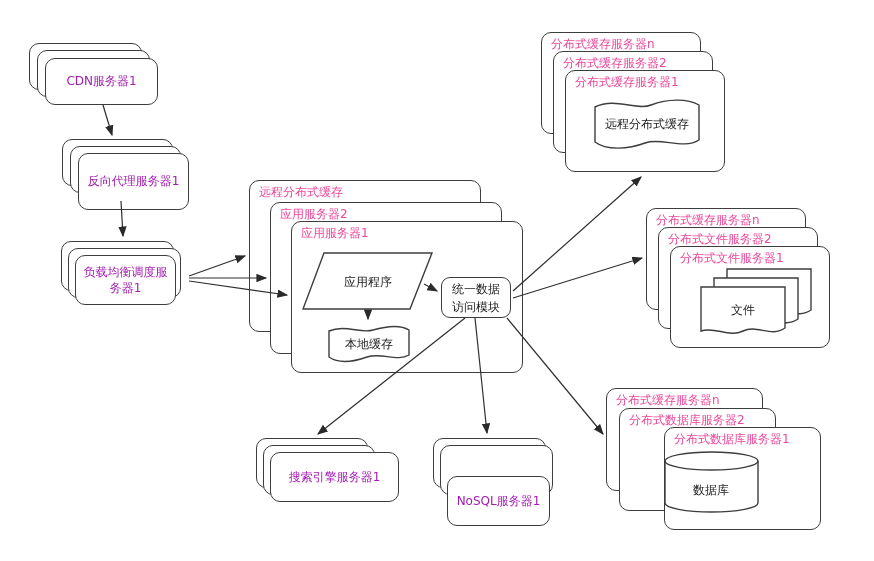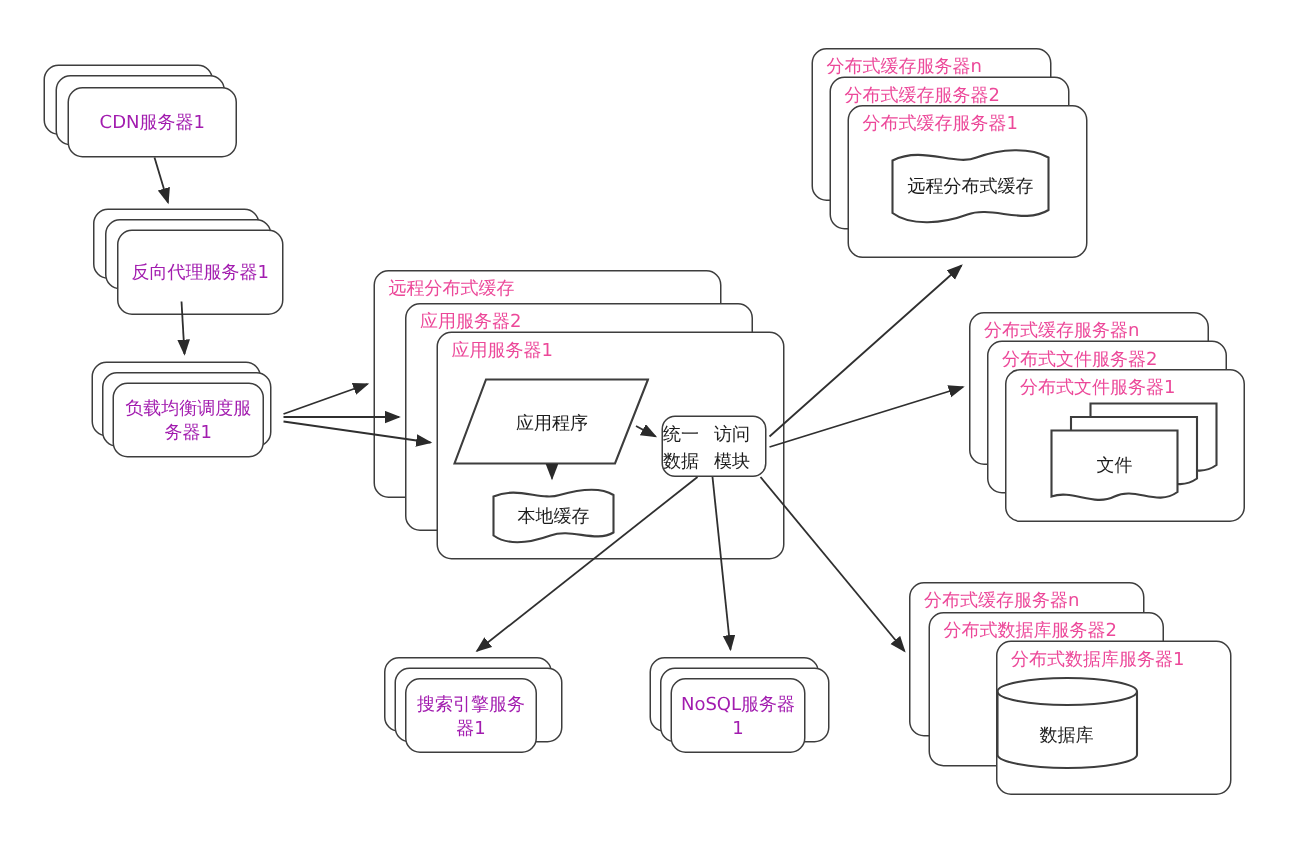--- a/index.html
+++ b/index.html
@@ -13,21 +13,21 @@
   }
   .center{display:flex;align-items:center;justify-content:center;text-align:center;}
   .lbl{font-size:12px;color:#a21caf;line-height:1.35;padding:0 4px;}
   .hdr{
     position:absolute;left:9px;top:3px;font-size:12px;color:#ec4899;white-space:nowrap;
   }
   .shape{position:absolute;text-decoration:underline;}
   .shape svg{display:block;}
   .module{
     position:absolute;background:#fff;border:1.4px solid #3d3d3d;border-radius:9px;
-    box-sizing:border-box;display:flex;flex-direction:row;align-items:center;
+    box-sizing:border-box;display:flex;flex-direction:column;align-items:center;
     justify-content:center;font-size:12px;color:#1c1c1c;line-height:1.5;
   }
   .arrows{position:absolute;left:0;top:0;pointer-events:none;z-index:40;}
   .shape text,.svgtxt{font-family:"DejaVu Sans",sans-serif;}
 </style>
 </head>
 <body>
 
 <div class="canvas">
 
@@ -129,27 +129,27 @@
   <div class="shape" style="left:663px;top:449px">
     <svg width="97" height="67" viewBox="0 0 97 67">
       <path d="M2,12 A46.5,9 0 0 1 95,12 L95,54 A46.5,9 0 0 1 2,54 Z" fill="#ffffff" stroke="#3d3d3d" stroke-width="1.4"></path>
       <path d="M2,12 A46.5,9 0 0 0 95,12" fill="none" stroke="#3d3d3d" stroke-width="1.4"></path>
       <text x="48" y="45" text-anchor="middle" font-size="12" fill="#1c1c1c">数据库</text>
     </svg>
   </div>
 
   <div class="box" style="left:256px;top:438px;width:112px;height:50px"></div>
   <div class="box" style="left:263px;top:445px;width:112px;height:50px"></div>
-  <div class="box center" style="left:270px;top:452px;width:88px;height:50px">
+  <div class="box center" style="left:270px;top:452px;width:129px;height:50px">
     <span class="lbl">搜索引擎服务器1</span>
   </div>
 
   <div class="box" style="left:433px;top:438px;width:113px;height:50px"></div>
   <div class="box" style="left:440px;top:445px;width:113px;height:50px"></div>
-  <div class="box center" style="left:447px;top:452px;width:90px;height:50px">
+  <div class="box center" style="left:447px;top:476px;width:103px;height:50px">
     <span class="lbl">NoSQL服务器1</span>
   </div>
 
   <svg class="arrows" width="874" height="561" viewBox="0 0 874 561">
     <defs>
       <marker id="ah" markerWidth="10" markerHeight="9" refX="8" refY="3.5" orient="auto">
         <path d="M0,0 L9,3.5 L0,7 Z" fill="#2a2a2a"></path>
       </marker>
     </defs>
     <g stroke="#2f2f2f" stroke-width="1.2" fill="none">

